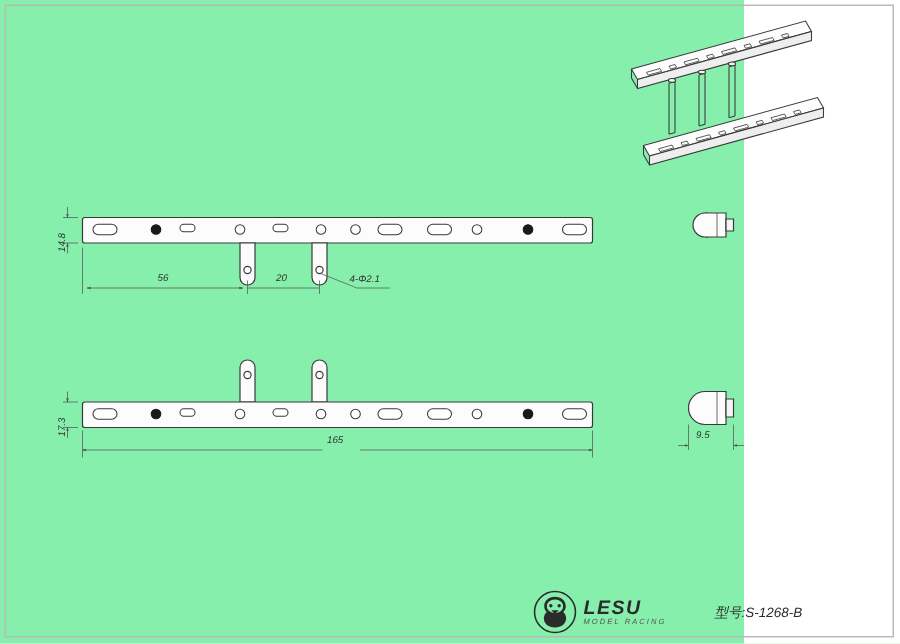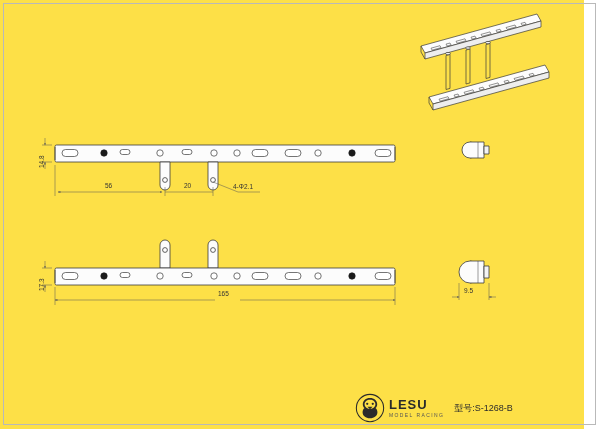--- a/index.html
+++ b/index.html
@@ -10,23 +10,24 @@
   body {
     width: 600px;
     height: 429px;
     font-family: "Liberation Sans", sans-serif;
     position: relative;
     overflow: hidden;
   }
   #sheet {
     position: absolute;
     left: 0; top: 0;
-    width: 584px;
+    width: 496px;
     height: 429px;
-    background: #fde047;
+    background: #86efac;
+    font-style: italic;
   }
   .border-frame {
     position: absolute;
     left: 3px; top: 3px;
     width: 593px;
     height: 422px;
     border: 1px solid #b9b9b9;
     box-sizing: border-box;
   }
   svg.layer {
@@ -75,21 +76,21 @@
     line-height: 14px;
   }
   .brand-sub {
     font-family: "Liberation Sans", sans-serif;
     font-size: 5px;
     letter-spacing: 1.4px;
     color: #555555;
     line-height: 7px;
   }
   .part-code {
-    margin-left: 10px;
+    margin-left: 32px;
     font-family: "Liberation Sans", sans-serif;
     font-size: 9px;
     color: #2b2b2b;
     align-self: center;
   }
 </style>
 </head>
 <body>
 
 <div id="sheet">

